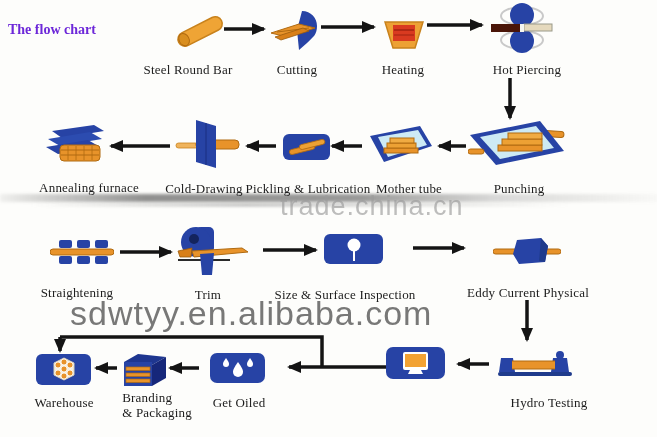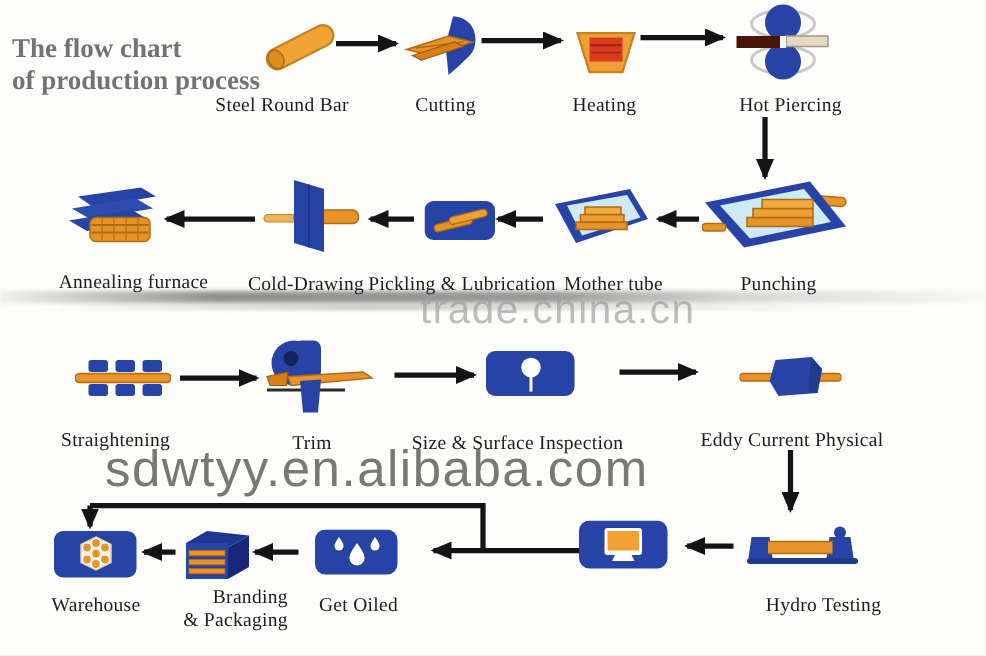--- a/index.html
+++ b/index.html
@@ -3,24 +3,24 @@
 <meta charset="utf-8">
 <style>
   html,body{margin:0;padding:0;background:#e8e8e8;}
   #canvas{
     position:relative;width:657px;height:437px;margin:0 auto;
     background:#fdfdfb;overflow:hidden;
     font-family:"Liberation Serif","DejaVu Serif",serif;
   }
   .title{
     position:absolute;left:8px;top:22px;width:170px;
-    font-weight:bold;font-size:18px;line-height:1.15;color:#737373;
+    font-weight:bold;font-size:14px;line-height:1.15;color:#6d28d9;
   }
   .label{
-    position:absolute;font-size:13px;color:#1c1c1c;text-align:right;
+    position:absolute;font-size:13px;color:#1c1c1c;text-align:left;
     transform:translateX(-50%);white-space:nowrap;letter-spacing:.2px;
   }
   .label2{line-height:1.12;}
   .icon{position:absolute;}
   .wm1{
     position:absolute;left:236px;top:191px;
     font-family:"Liberation Sans","DejaVu Sans",sans-serif;
     font-size:27px;color:#9b9b9b;opacity:.65;letter-spacing:1px;white-space:nowrap;margin-left:44px;
   }
   .wm2{
@@ -46,21 +46,20 @@
 <div id="canvas">
 
   <div class="streak1"></div>
   <div class="streak2"></div>
 
   <div class="wm1">trade.china.cn</div>
   <div class="wm2">sdwtyy.en.alibaba.com</div>
 
   <div class="title">
     <div>The flow chart</div>
-    <div>of production process</div>
   </div>
 
   <div class="icon" style="left:172px;top:8px">
     <svg width="58" height="46">
       <g transform="rotate(-27 29 23)">
         <rect x="4" y="16" width="48" height="14" rx="7" fill="#efa435" stroke="#c8821c" stroke-width="1.5"></rect>
         <ellipse cx="10" cy="23" rx="5" ry="6.5" fill="#d98e1f" stroke="#b06a10" stroke-width="1"></ellipse>
       </g>
     </svg>
   </div>

